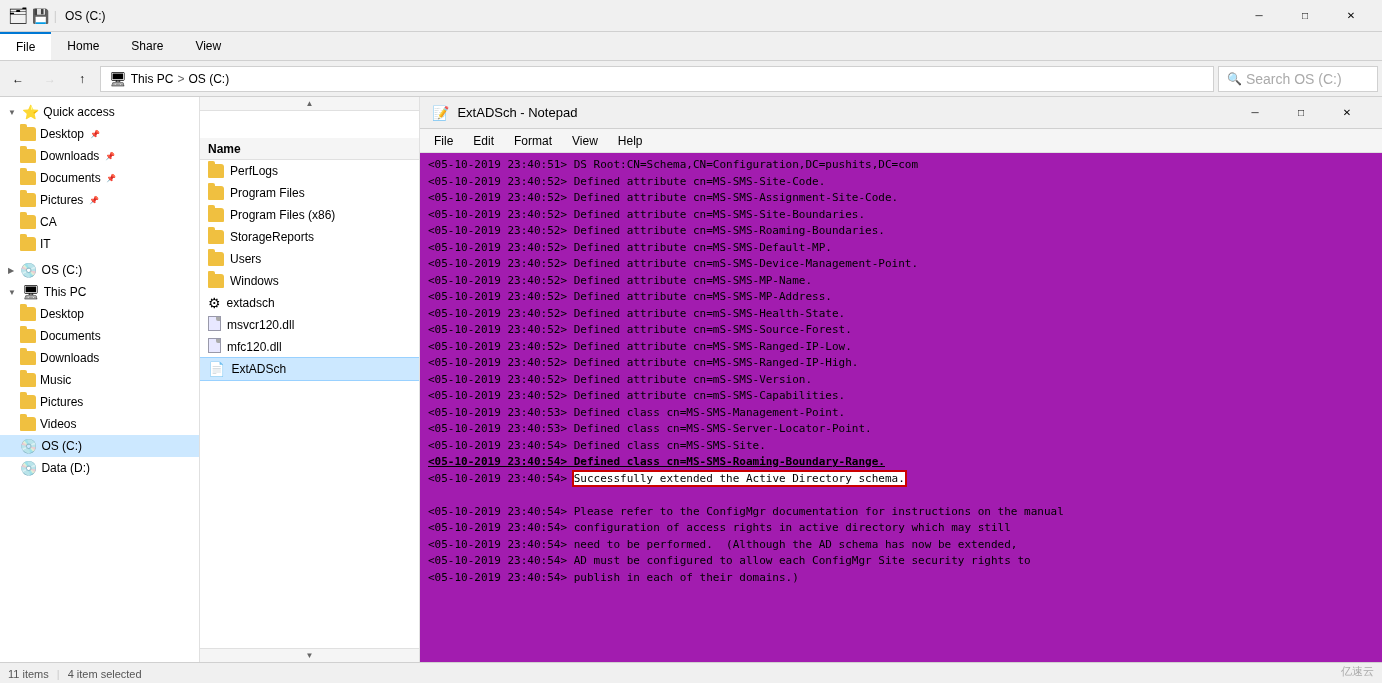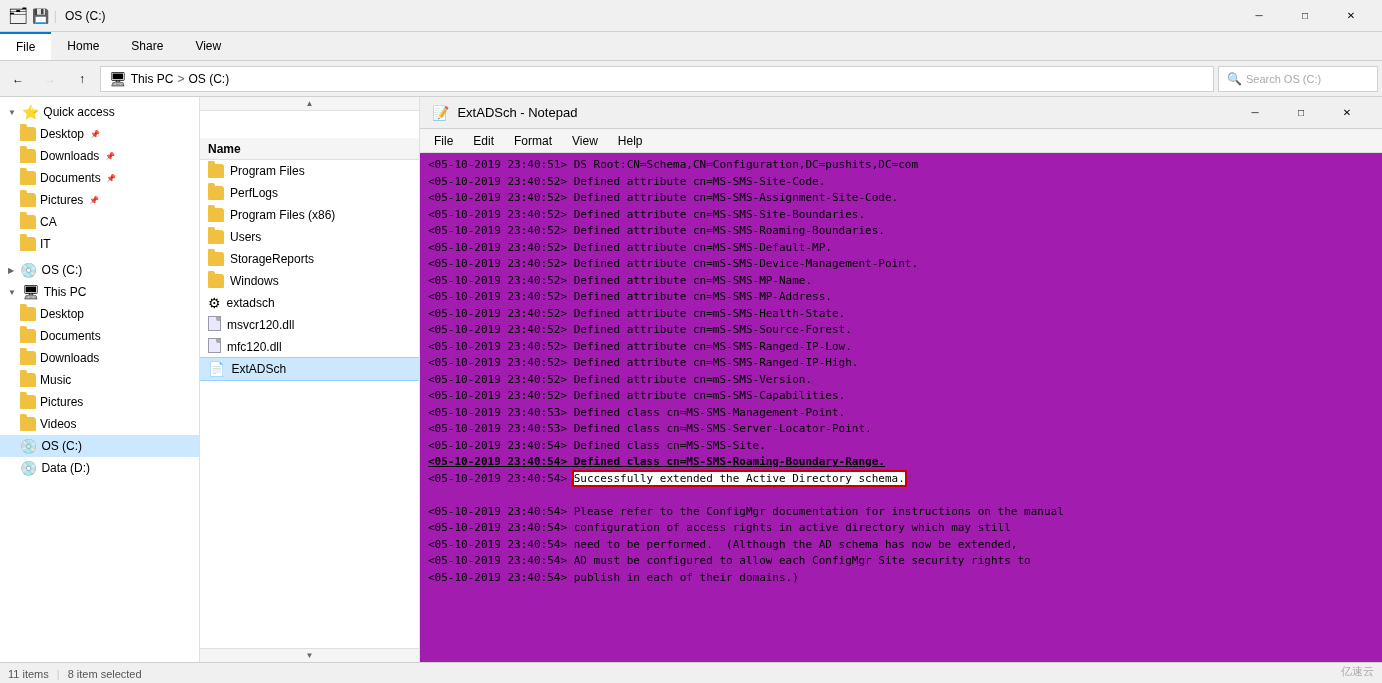--- a/index.html
+++ b/index.html
@@ -164,21 +164,21 @@
   <button class="nav-btn" disabled="">→</button>
   <button class="nav-btn">↑</button>
   <div class="address-path">
     <span style="font-size:14px; margin-right:4px;">🖥</span>
     <span>This PC</span>
     <span style="margin:0 4px; color:#666;">&gt;</span>
     <span>OS (C:)</span>
   </div>
   <div class="search-box">
     <span style="color:#888;">🔍</span>
-    <span style="color:#aaa; font-size:11px;">Search OS (C:)</span>
+    <span style="color:#aaa; font-size:14px;">Search OS (C:)</span>
   </div>
 </div>
 
 <div class="main">
 
   <div class="sidebar">
 
     <div class="sidebar-section">
       <div class="sidebar-item">
         <span class="expand-arrow">▼</span>
@@ -264,37 +264,37 @@
 
     <div style="height:14px; background:#f5f5f5; border-bottom:1px solid #e0e0e0; display:flex; align-items:center; justify-content:center; cursor:pointer;">
       <span style="font-size:8px; color:#666;">▲</span>
     </div>
     <div class="file-list-header">
       <span>Name</span>
     </div>
     <div class="file-list-scroll">
       <div class="file-item">
         <span><span class="icon-folder"></span></span>
+        <span>PerfLogs</span>
+      </div>
+      <div class="file-item">
+        <span><span class="icon-folder"></span></span>
         <span>Program Files</span>
       </div>
       <div class="file-item">
         <span><span class="icon-folder"></span></span>
-        <span>PerfLogs</span>
-      </div>
-      <div class="file-item">
-        <span><span class="icon-folder"></span></span>
         <span>Program Files (x86)</span>
       </div>
       <div class="file-item">
         <span><span class="icon-folder"></span></span>
+        <span>StorageReports</span>
+      </div>
+      <div class="file-item">
+        <span><span class="icon-folder"></span></span>
         <span>Users</span>
-      </div>
-      <div class="file-item">
-        <span><span class="icon-folder"></span></span>
-        <span>StorageReports</span>
       </div>
       <div class="file-item">
         <span><span class="icon-folder"></span></span>
         <span>Windows</span>
       </div>
       <div class="file-item">
         <span style="font-size:14px;">⚙</span>
         <span>extadsch</span>
       </div>
       <div class="file-item">
@@ -362,16 +362,16 @@
 &lt;05-10-2019 23:40:54&gt; publish in each of their domains.)
 </pre>
     </div>
   </div>
 
 </div>
 
 <div class="status-bar">
   <span>11 items</span>
   <span style="margin: 0 8px; color:#ccc;">|</span>
-  <span>8 item selected</span>
+  <span>4 item selected</span>
 </div>
 
 <div class="watermark">亿速云</div>
 
 </body></html>

